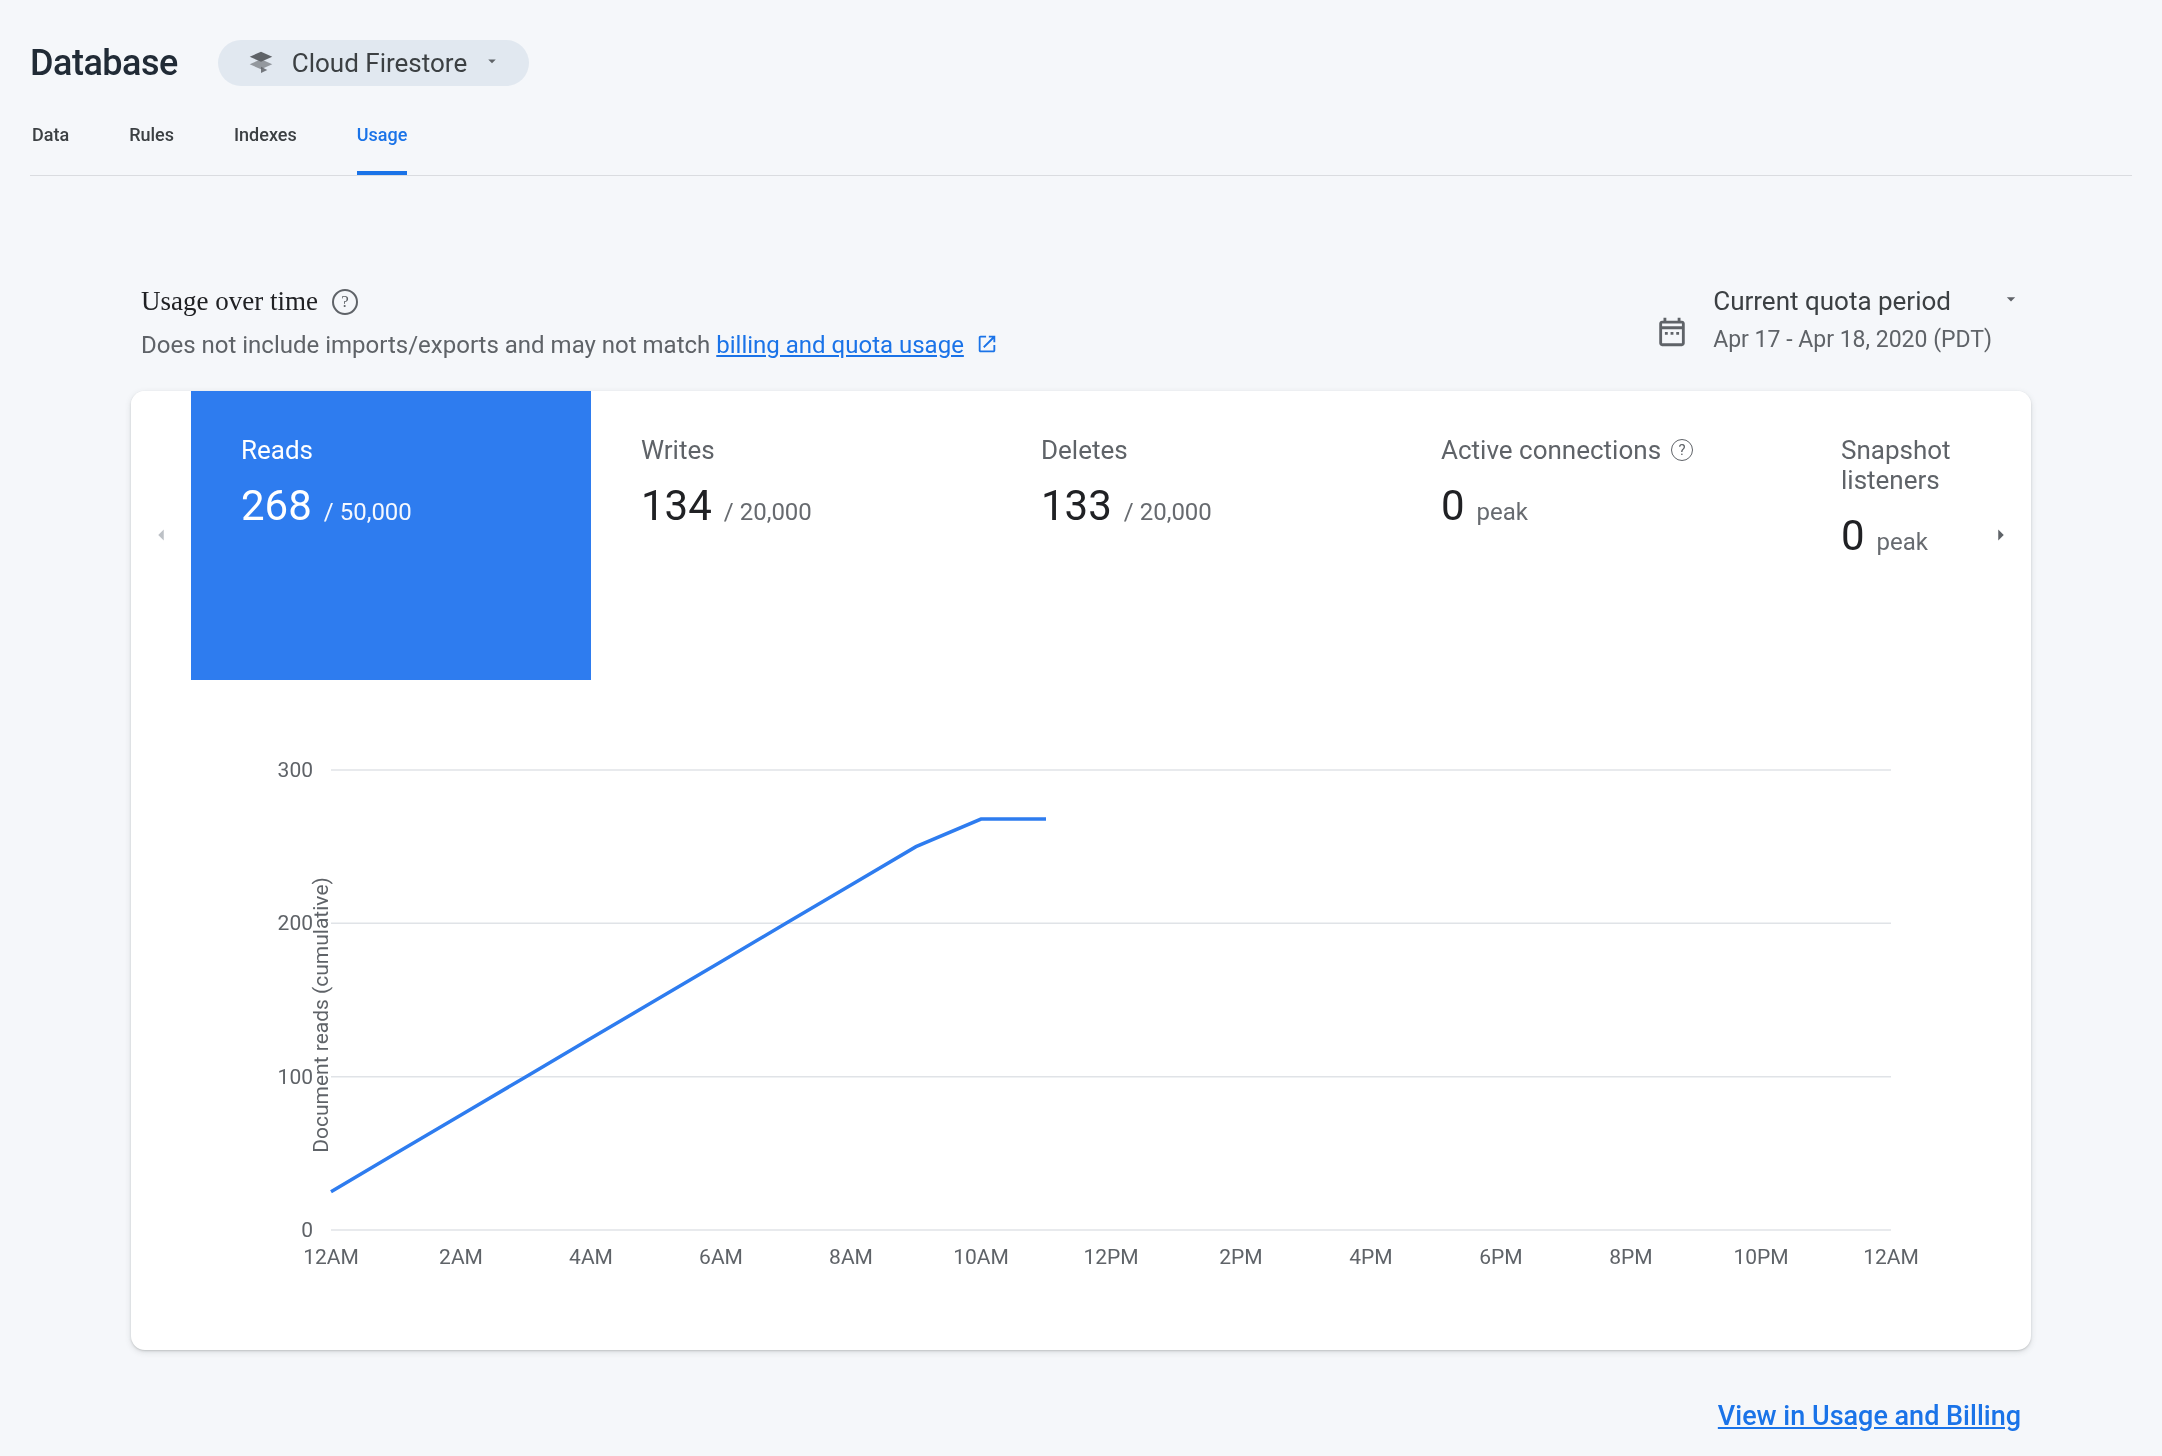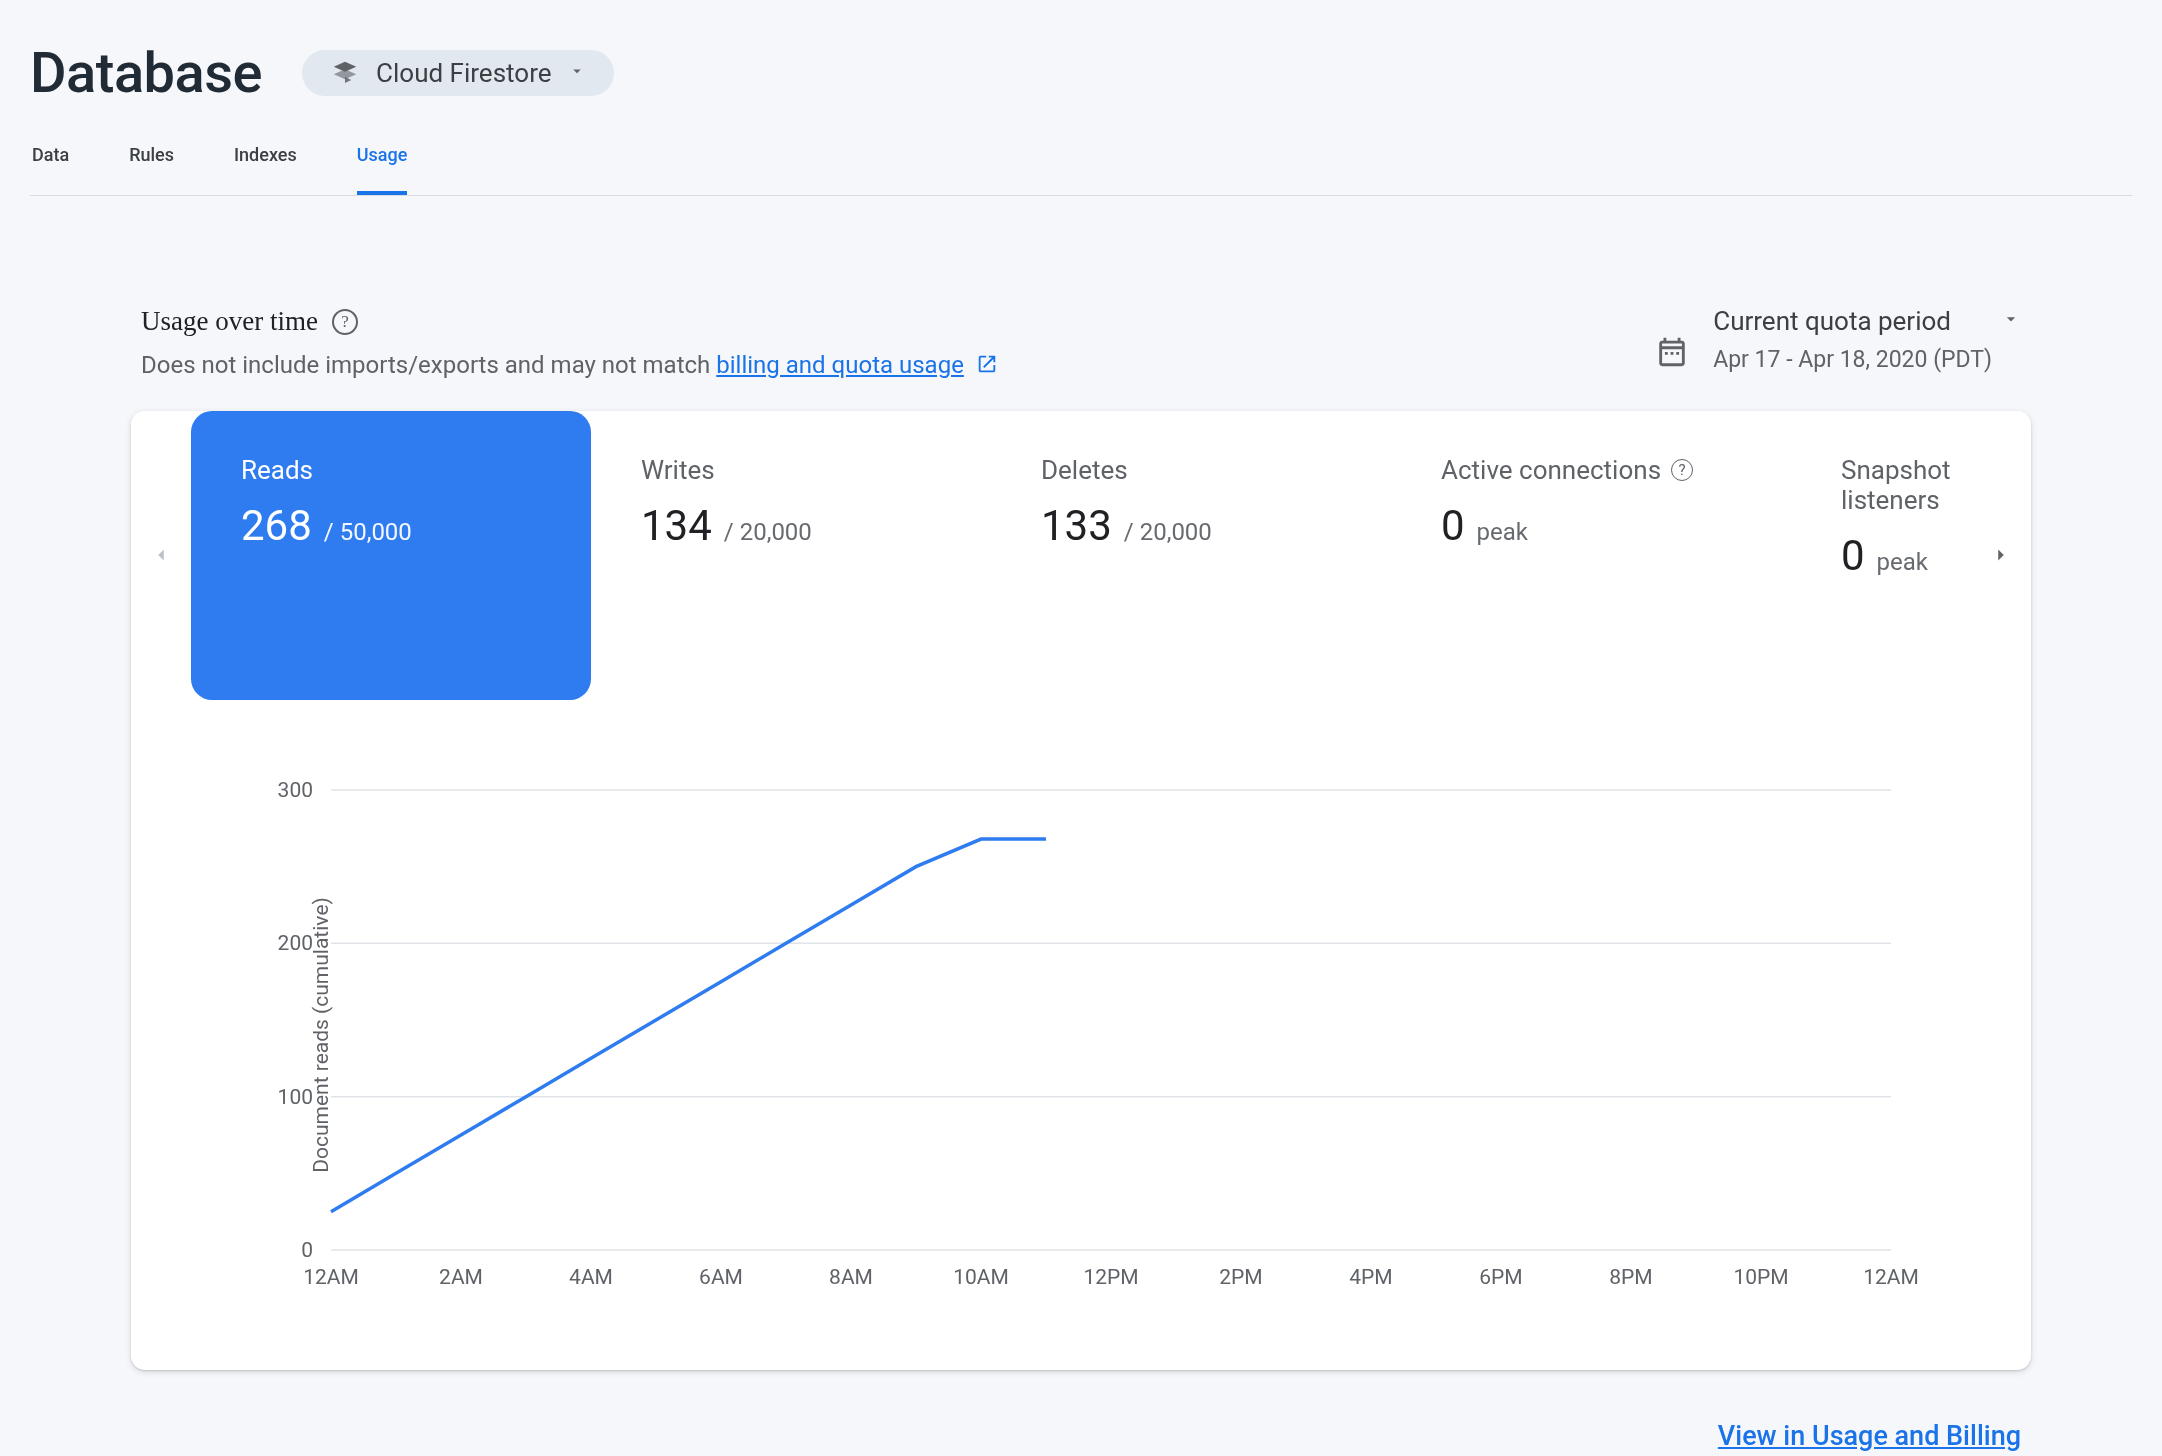--- a/index.html
+++ b/index.html
@@ -12,21 +12,21 @@
     transform-origin: top left;
   }
   .page { padding: 20px 30px; }
   .header-row {
     display: flex;
     align-items: center;
     gap: 40px;
     padding: 20px 0 30px 0;
   }
   .page-title {
-    font-size: 56px;
+    font-size: 36px;
     font-weight: 500;
     color: #212b36;
     letter-spacing: -0.5px;
   }
   .db-selector {
     display: inline-flex;
     align-items: center;
     gap: 16px;
     background: #e1e8f0;
     border-radius: 40px;
@@ -95,21 +95,21 @@
     color: #bdc1c6; font-size: 30px; cursor: pointer; background: #fff;
     position: relative; z-index: 2;
   }
   .scroll-btn.right { color: #5f6368; }
   .metrics { display: flex; flex: 1; overflow: hidden; }
   .metric {
     padding: 44px 50px 120px 50px;
     min-width: 400px;
     cursor: pointer;
   }
-  .metric.active { background: #2e7cef; color: #fff; border-radius: 21px; }
+  .metric.active { background: #2e7cef; color: #fff; }
   .metric-title { font-size: 26px; font-weight: 400; display:flex; align-items:center; gap: 10px; }
   .metric:not(.active) .metric-title { color: #5f6368; }
   .metric-value-row { margin-top: 16px; display: flex; align-items: baseline; gap: 12px; }
   .metric-value { font-size: 42px; font-weight: 400; }
   .metric:not(.active) .metric-value { color: #202124; }
   .metric-limit { font-size: 24px; opacity: .95; }
   .metric:not(.active) .metric-limit { color: #5f6368; }
   .chart-area { padding: 80px 100px 70px 110px; position: relative; }
   .chart-svg { display: block; overflow: visible; }
   .axis-label {

